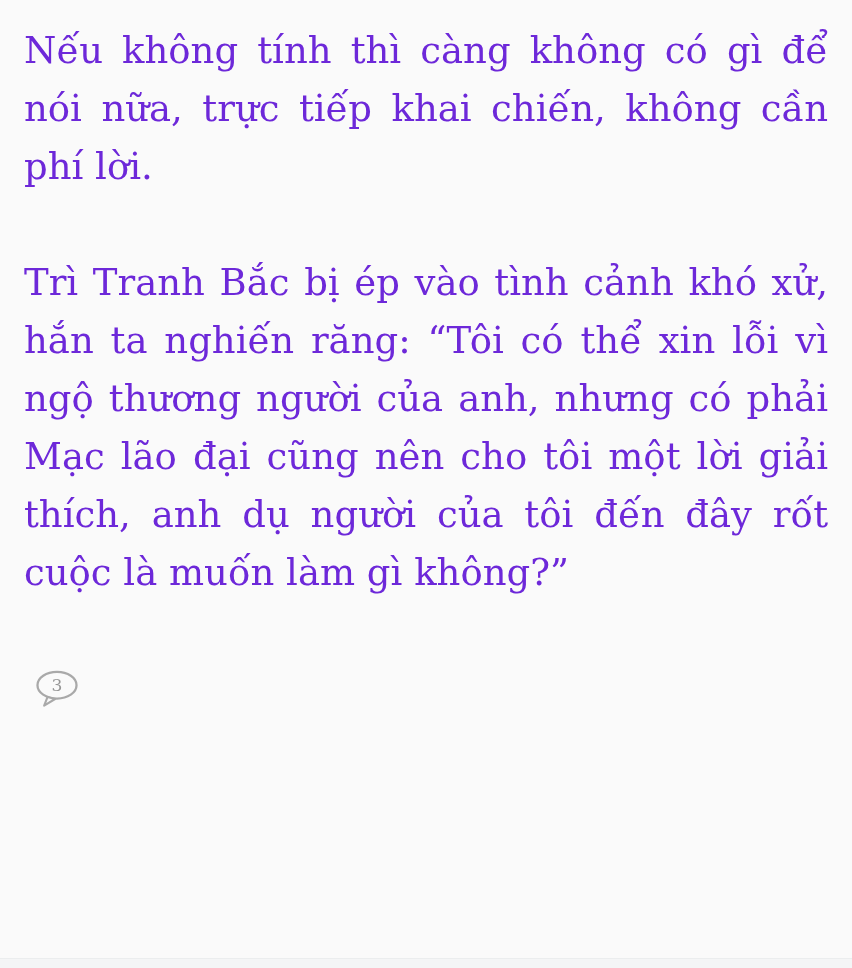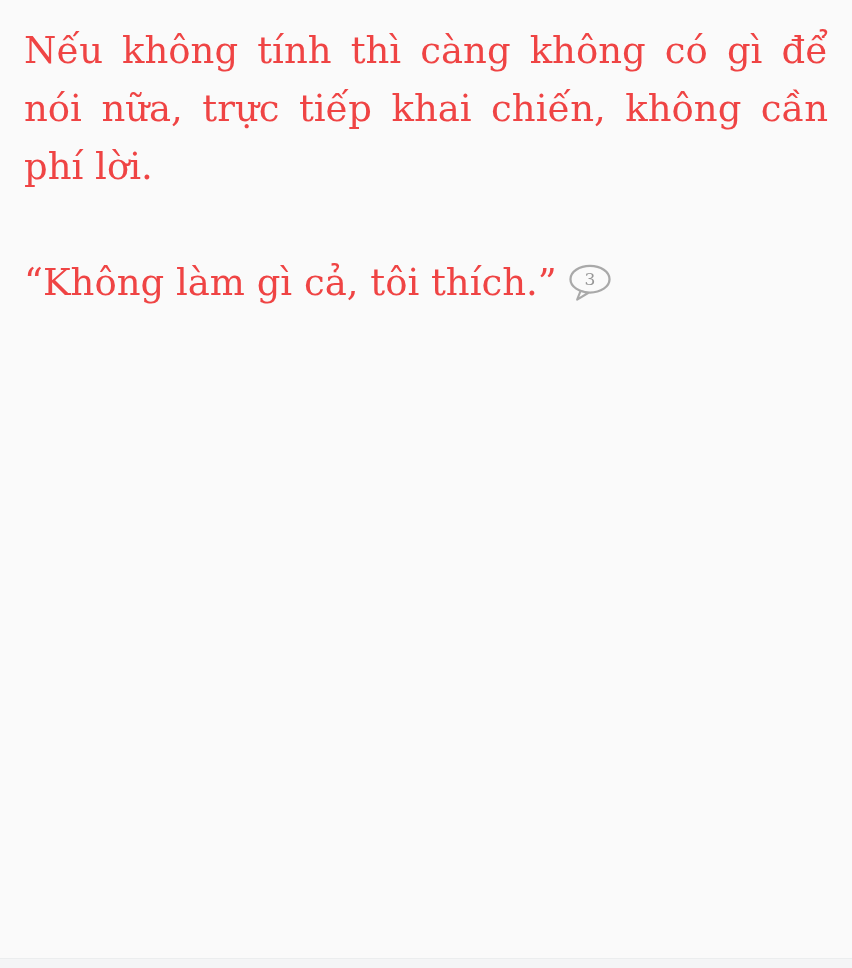--- a/index.html
+++ b/index.html
@@ -14,21 +14,21 @@
       font-family: "DejaVu Serif", "Liberation Serif", serif;
     }
     .page {
       padding: 22px 24px 0 24px;
       box-sizing: border-box;
     }
     p.para {
       margin: 0 0 58px 0;
       font-size: 37px;
       line-height: 58px;
-      color: #ef4444;
+      color: #6d28d9;
       text-align: justify;
       text-justify: inter-word;
     }
     .comment-bubble {
       display: inline-block;
       width: 46px;
       height: 40px;
       margin-left: 10px;
       vertical-align: -8px;
       cursor: pointer;
@@ -43,22 +43,23 @@
       border-top: 1px solid #ebedee;
     }
   </style>
 </head>
 <body>
 
 <div class="page">
 
   <p class="para"><span>Nếu không tính thì càng không có gì để nói nữa, trực tiếp khai chiến, không cần phí lời.</span></p>
 
+  <p class="para"><span>Trì Tranh Bắc bị ép vào tình cảnh khó xử, hắn ta nghiến răng: “Tôi có thể xin lỗi vì ngộ thương người của anh, nhưng có phải Mạc lão đại cũng nên cho tôi một lời giải thích, anh dụ người của tôi đến đây rốt cuộc là muốn làm gì không?”</span></p>
 
-  <p class="para"><span>“Không làm gì cả, tôi thích.”</span><svg class="comment-bubble" viewBox="0 0 48 42" xmlns="http://www.w3.org/2000/svg">
+  <p class="para"><svg class="comment-bubble" viewBox="0 0 48 42" xmlns="http://www.w3.org/2000/svg">
       <ellipse cx="24" cy="17" rx="20.5" ry="14" fill="none" stroke="#a9a9a9" stroke-width="2.4"></ellipse>
       <path d="M14 29.5 L10.5 38.5 L22 31.5 Z" fill="#fafafa" stroke="#a9a9a9" stroke-width="2.2" stroke-linejoin="round"></path>
       <text x="24" y="23.5" text-anchor="middle" font-size="18" fill="#969696" font-family="DejaVu Serif, Liberation Serif, serif">3</text>
     </svg></p>
 
 
 </div>
 
 <div class="bottom-band"></div>
 

